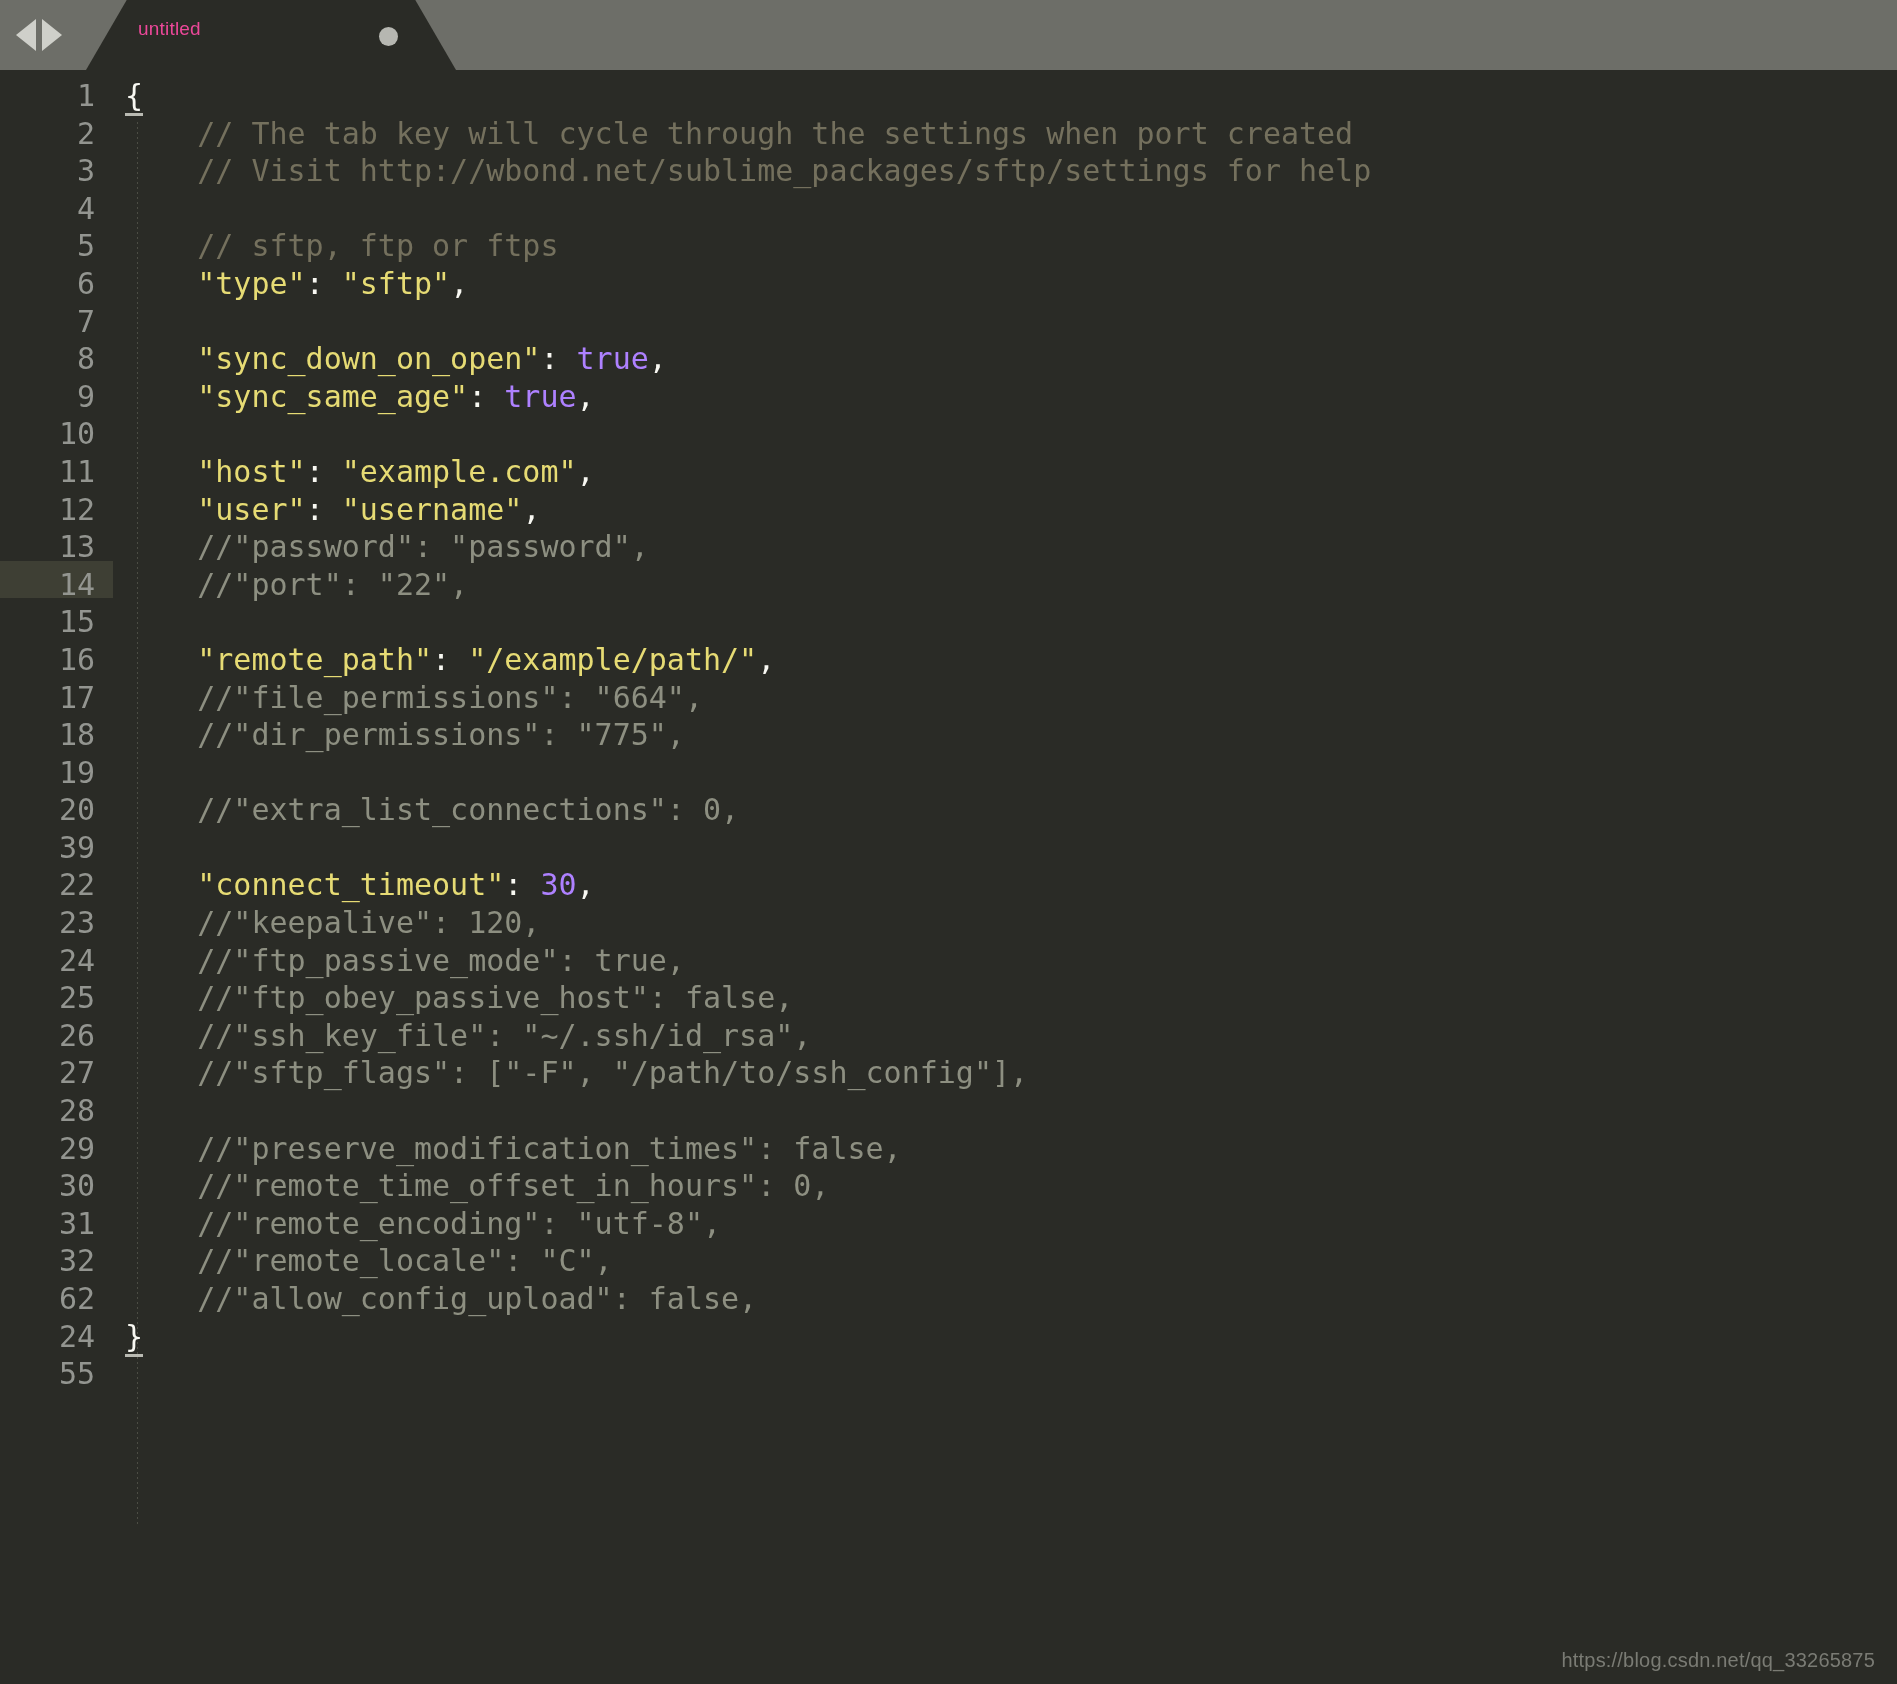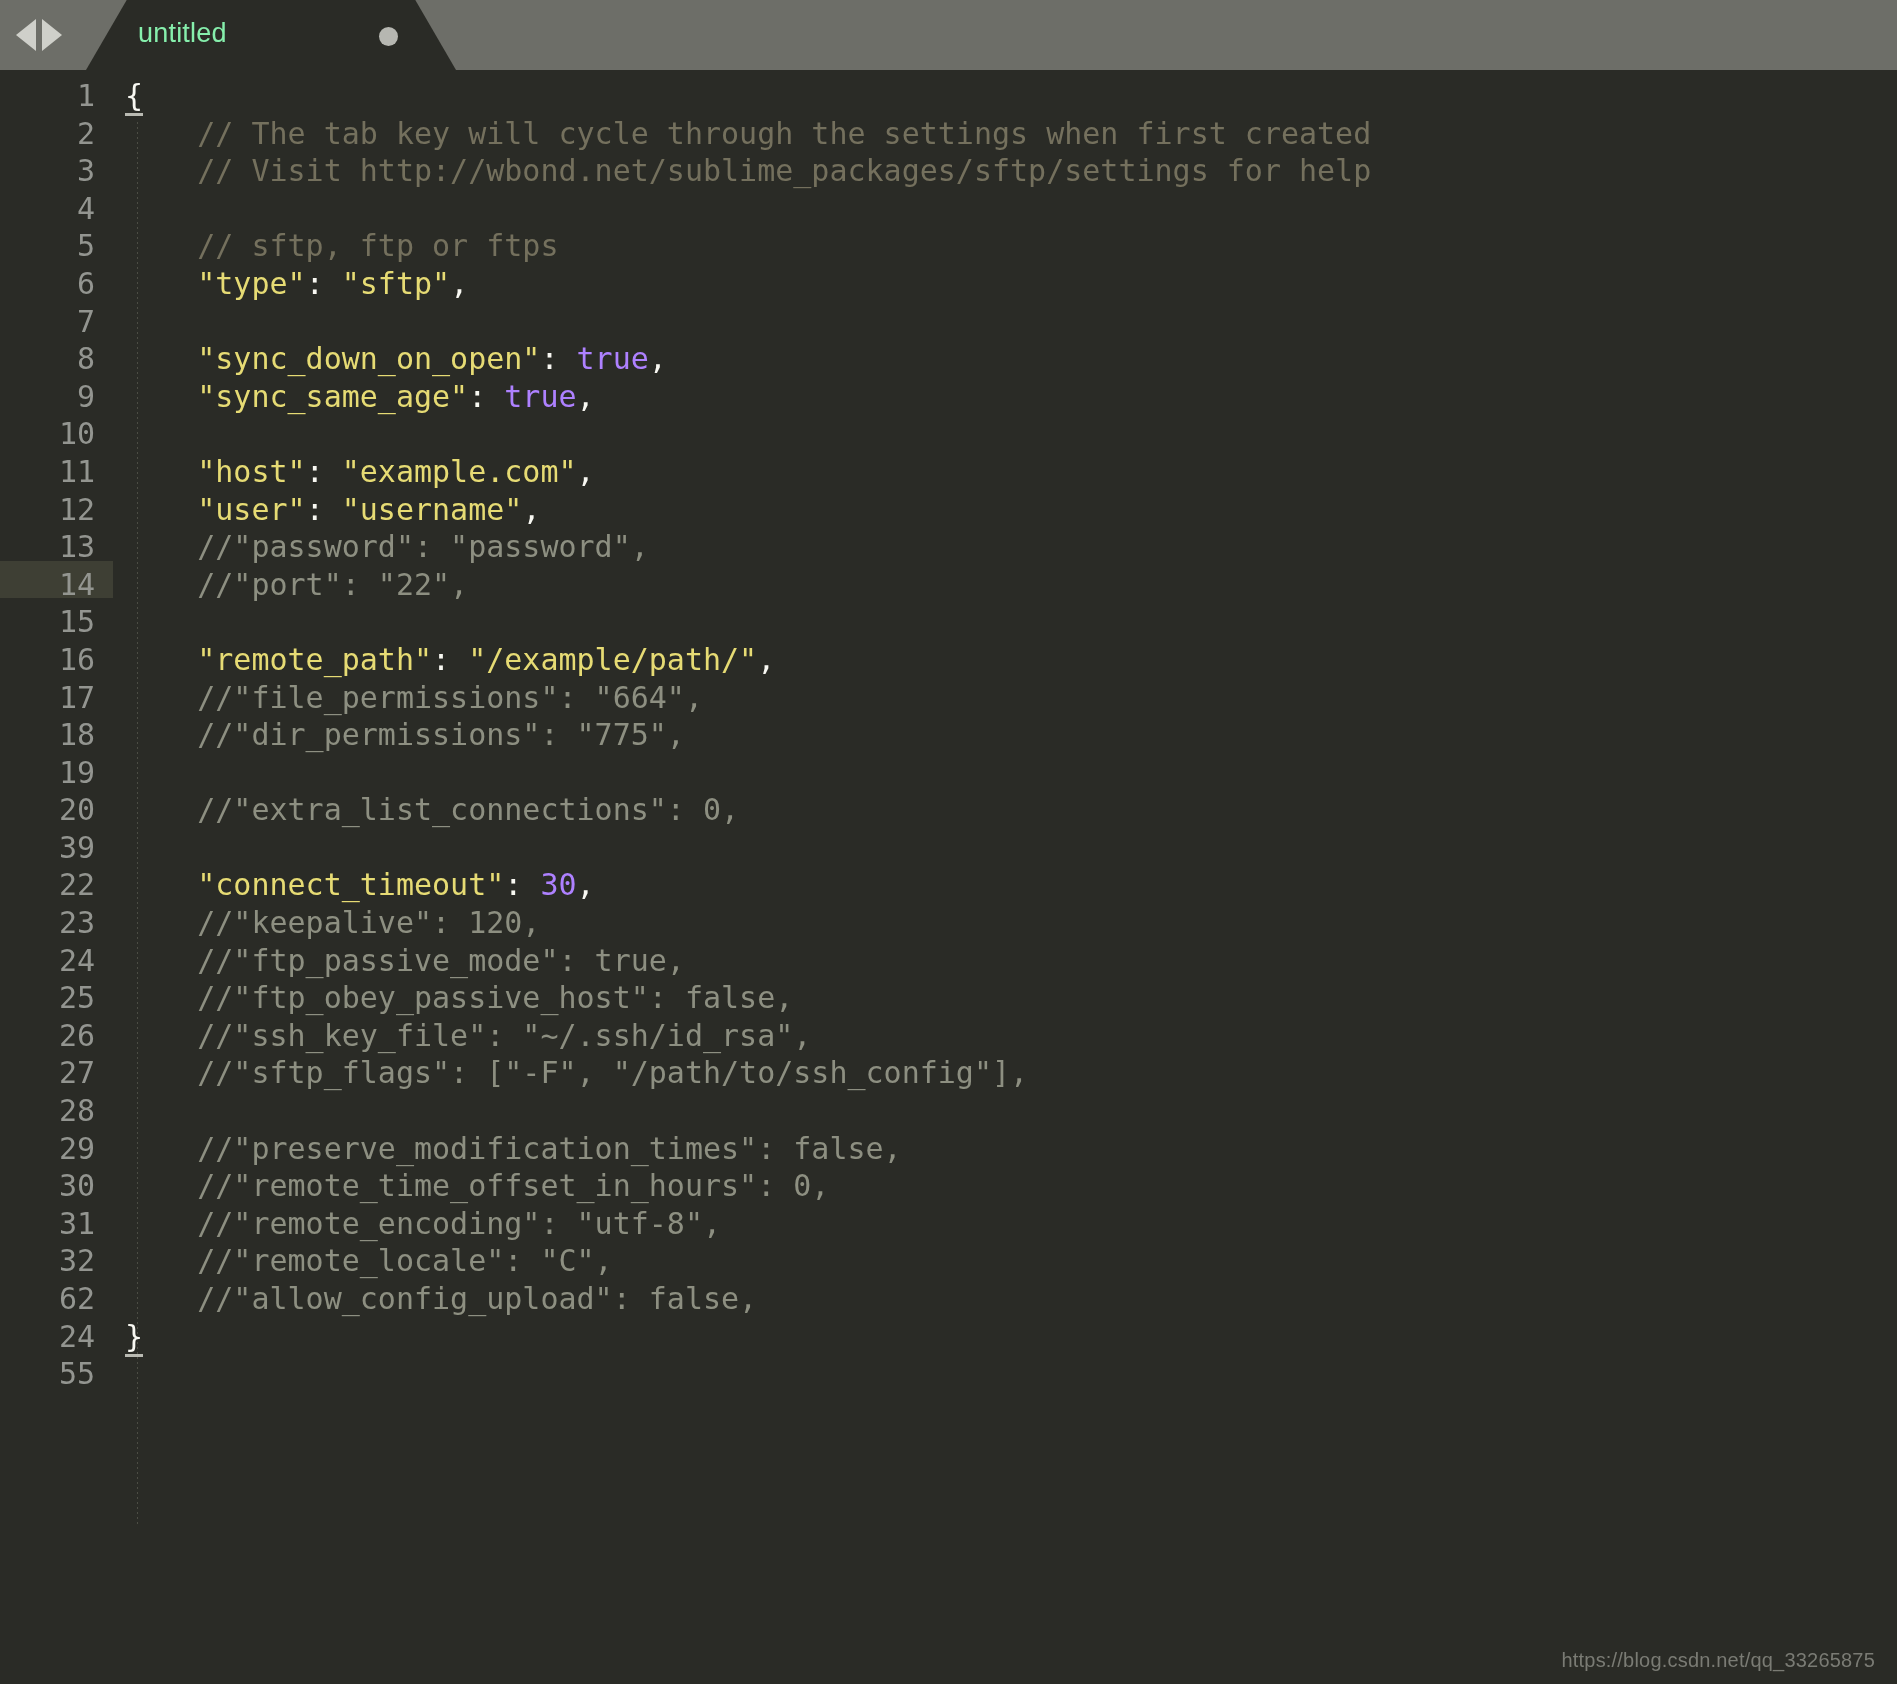--- a/index.html
+++ b/index.html
@@ -57,23 +57,23 @@
     height: 70px;
     background: #2a2b26;
     clip-path: polygon(11% 0%, 89% 0%, 100% 100%, 0% 100%);
     display: flex;
     align-items: center;
   }
   .tab-label {
     position: absolute;
     left: 52px;
     top: 18px;
-    color: #86efac;
+    color: #ec4899;
     font-family: "Liberation Sans", sans-serif;
-    font-size: 27px;
+    font-size: 19px;
     letter-spacing: 0.2px;
     white-space: nowrap;
   }
   .tab-dirty-dot {
     position: absolute;
     right: 58px;
     top: 27px;
     width: 19px;
     height: 19px;
     border-radius: 50%;
@@ -224,21 +224,21 @@
           <div class="ln">29</div>
           <div class="ln">30</div>
           <div class="ln">31</div>
           <div class="ln">32</div>
           <div class="ln">62</div>
           <div class="ln">24</div>
           <div class="ln">55</div>
         </div>
       <div class="code" id="code">
           <div class="line"><span class="t-brace">{</span></div>
-          <div class="line"><span class="t-comment">    // The tab key will cycle through the settings when first created</span></div>
+          <div class="line"><span class="t-comment">    // The tab key will cycle through the settings when port created</span></div>
           <div class="line"><span class="t-comment">    // Visit http://wbond.net/sublime_packages/sftp/settings for help</span></div>
           <div class="line">&nbsp;</div>
           <div class="line"><span class="t-comment">    // sftp, ftp or ftps</span></div>
           <div class="line"><span class="t-punc">    </span><span class="t-key">"type"</span><span class="t-punc">: </span><span class="t-string">"sftp"</span><span class="t-punc">,</span></div>
           <div class="line">&nbsp;</div>
           <div class="line"><span class="t-punc">    </span><span class="t-key">"sync_down_on_open"</span><span class="t-punc">: </span><span class="t-const">true</span><span class="t-punc">,</span></div>
           <div class="line"><span class="t-punc">    </span><span class="t-key">"sync_same_age"</span><span class="t-punc">: </span><span class="t-const">true</span><span class="t-punc">,</span></div>
           <div class="line">&nbsp;</div>
           <div class="line"><span class="t-punc">    </span><span class="t-key">"host"</span><span class="t-punc">: </span><span class="t-string">"example.com"</span><span class="t-punc">,</span></div>
           <div class="line"><span class="t-punc">    </span><span class="t-key">"user"</span><span class="t-punc">: </span><span class="t-string">"username"</span><span class="t-punc">,</span></div>

